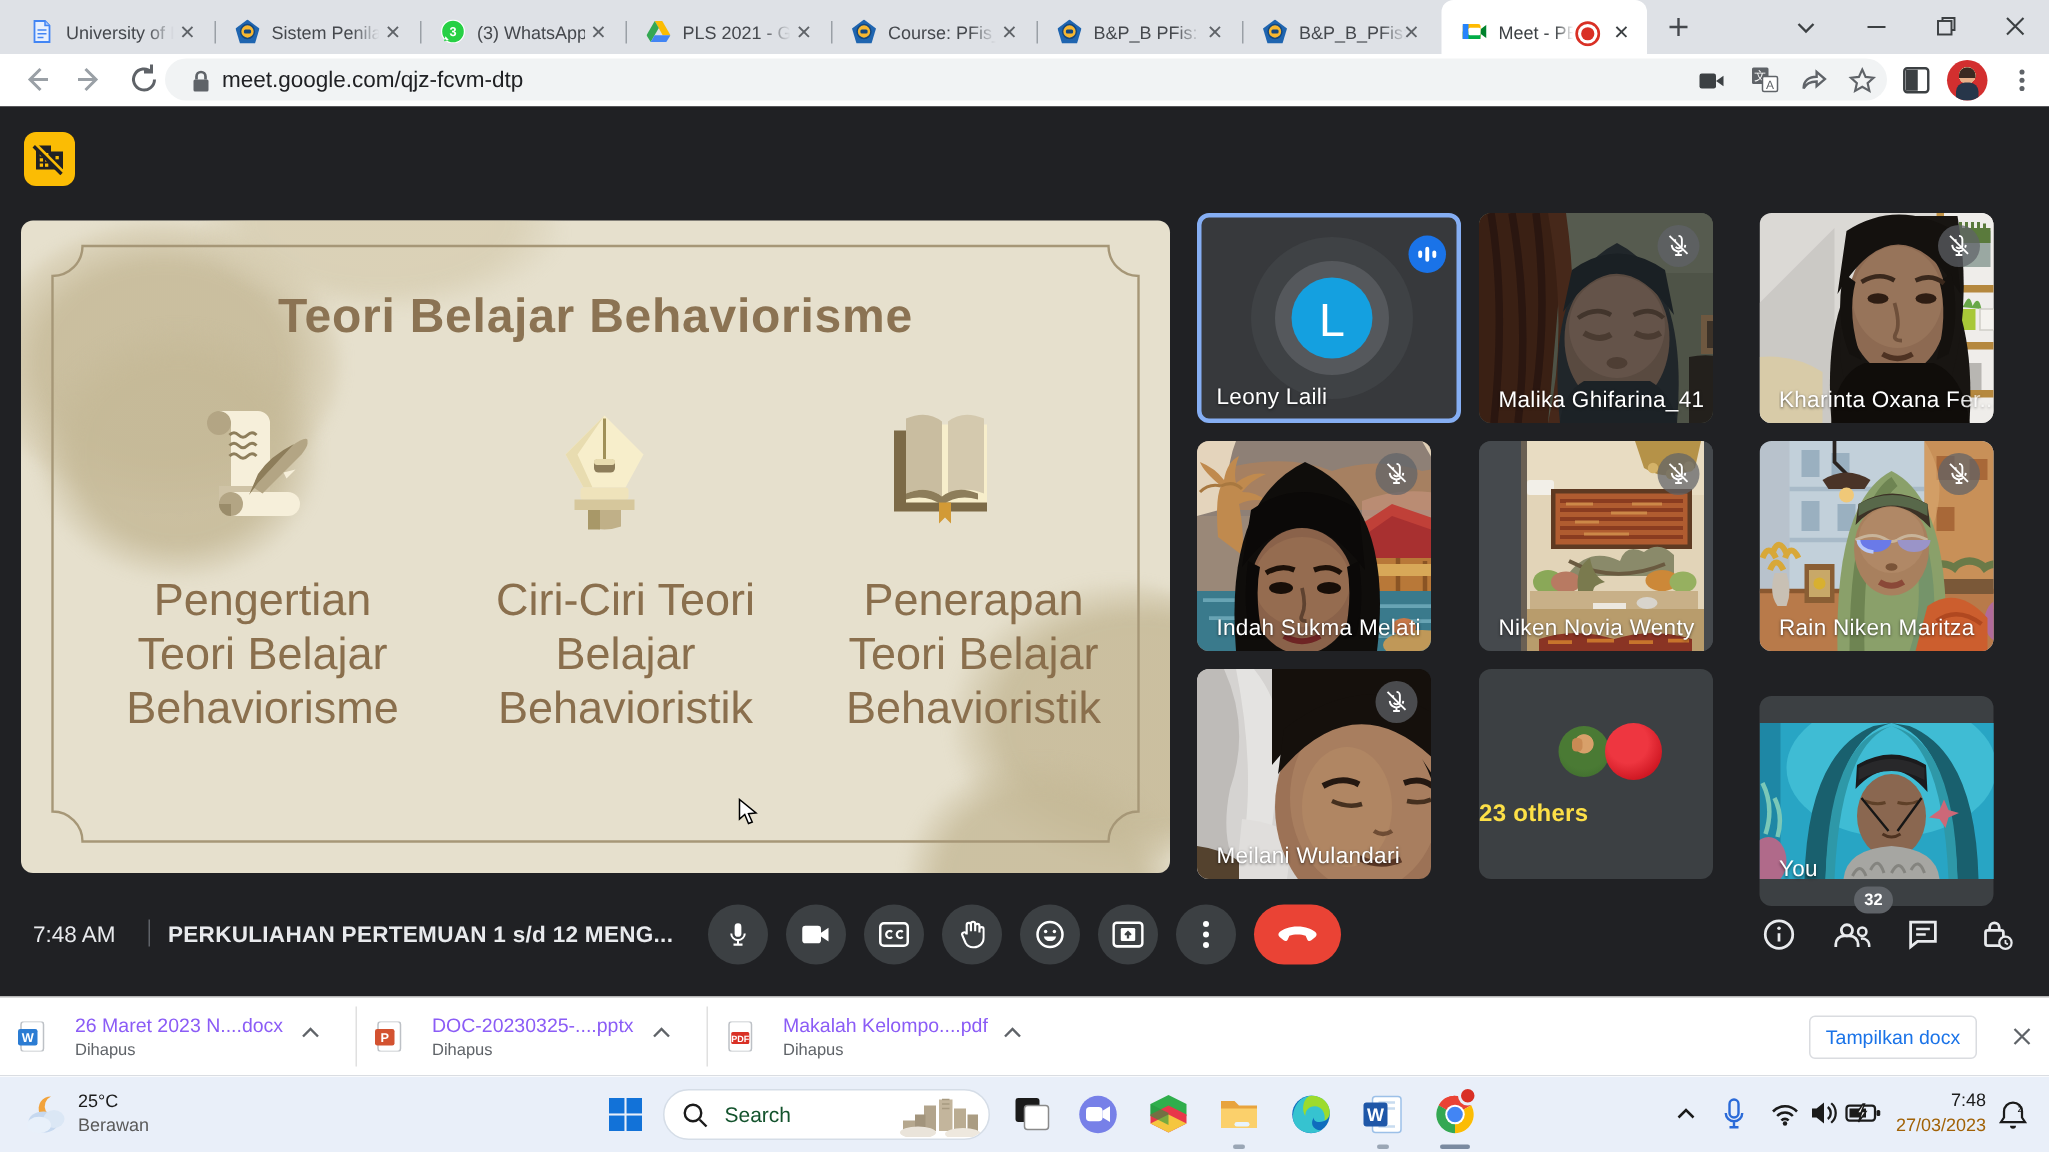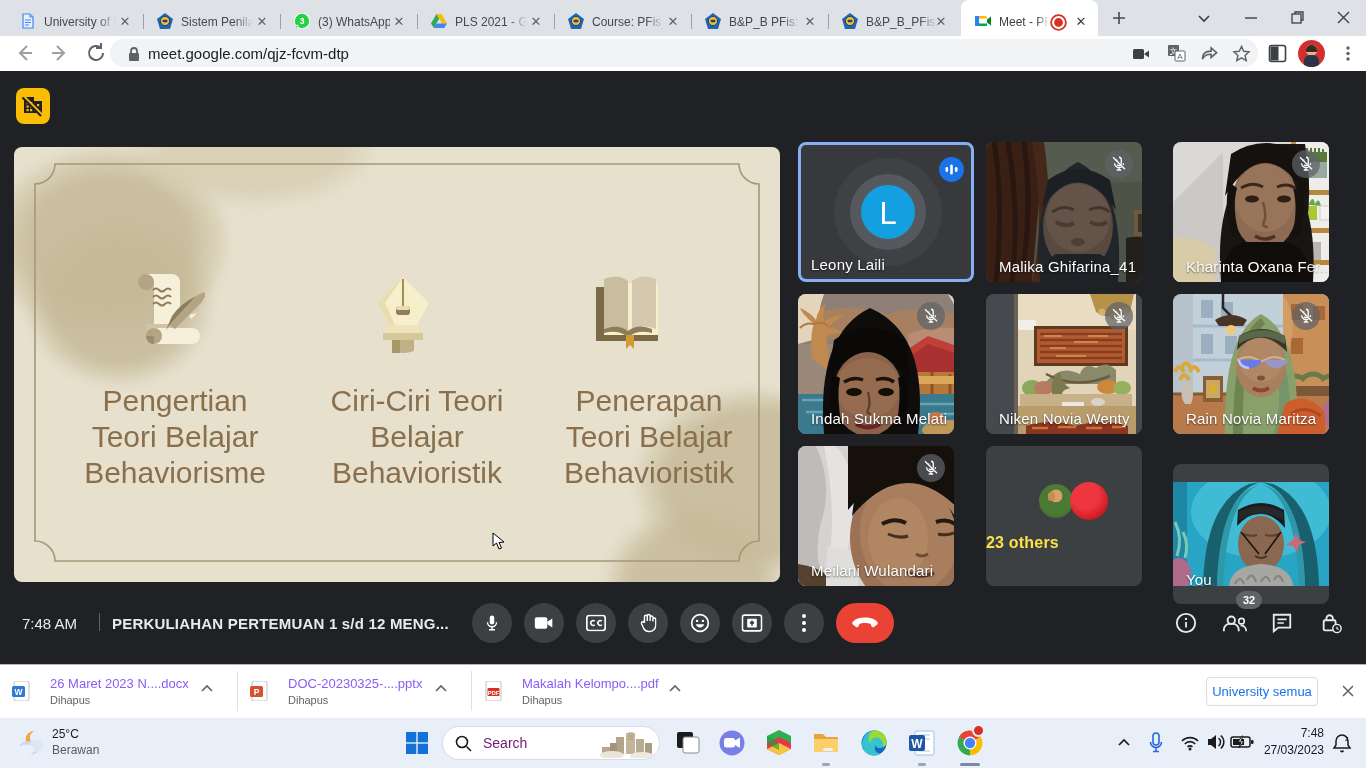--- a/index.html
+++ b/index.html
@@ -271,20 +271,21 @@
 
       <div class="blob" style="left:-25px;top:0px;width:240px;height:190px;background:radial-gradient(ellipse at 50% 50%, rgba(199,187,154,.9) 0 48%, rgba(206,194,162,.4) 66%, transparent 73%)"></div>
       <div class="blob" style="left:10px;top:70px;width:190px;height:170px;background:radial-gradient(ellipse at 50% 50%, rgba(197,185,151,.85) 0 50%, transparent 72%)"></div>
       <div class="blob" style="left:120px;top:-40px;width:240px;height:100px;background:radial-gradient(ellipse at 50% 40%, rgba(213,203,174,.7) 0 52%, transparent 74%)"></div>
       <div class="blob" style="left:620px;top:240px;width:210px;height:190px;background:radial-gradient(ellipse at 60% 50%, rgba(197,185,151,.85) 0 52%, transparent 73%)"></div>
       <div class="blob" style="left:590px;top:360px;width:180px;height:150px;background:radial-gradient(ellipse at 50% 55%, rgba(197,185,151,.8) 0 52%, transparent 74%)"></div>
 
       <svg style="position:absolute;left:0;top:0" width="766" height="435" viewBox="0 0 766 435">
         <path d="M 41 17 H 725 A 20 20 0 0 0 745 37 V 394 A 20 20 0 0 0 725 414 H 41 A 20 20 0 0 0 21 394 V 37 A 20 20 0 0 0 41 17 Z" fill="none" stroke="#a69777" stroke-width="1.6"></path>
       </svg>
+      <h1>Teori Belajar Behaviorisme</h1>
 
       <svg class="colicon" style="left:119px" viewBox="0 0 72 82">
         <circle cx="13" cy="9" r="8" fill="#b3a584"></circle>
         <path d="M13 1 h26 a8 8 0 0 1 8 8 v42 h-26 v-42 a8 8 0 0 0 -8 -8 Z" fill="#f6efda"></path>
         <path d="M13 51 h34 v10 h-34 Z" fill="#cfc3a6"></path>
         <path d="M21 55 h38 a8 8 0 0 1 0 16 h-38 Z" fill="#f6efda"></path>
         <circle cx="21" cy="63" r="8" fill="#b3a584"></circle>
         <path d="M13 63 a8 8 0 0 0 8 8 v-8 Z" fill="#9a8c6a"></path>
         <path d="M20 17 q3 -3 6 0 t6 0 t6 0 M20 24 q3 -3 6 0 t6 0 t6 0 M20 31 q3 -3 6 0 t6 0 t6 0" stroke="#8d7d5a" stroke-width="2" fill="none"></path>
         <path d="M36 52 L62 24 q8 -6 10 -4 q2 2 -4 10 L42 56 Z" fill="#b3a584"></path>
@@ -522,21 +523,21 @@
         <path d="M80 94 q8 5 16 0" stroke="#8a4838" stroke-width="4" fill="none"></path>
         <path d="M112 110 q20 -14 40 8 l0 22 l-48 0 Z" fill="#cc5e2e"></path>
         <path d="M118 120 q14 -10 30 2" stroke="#b04820" stroke-width="3" fill="none"></path>
       </svg>
       <div class="micoff">
           <svg width="18" height="18" viewBox="0 0 24 24">
             <path d="M12 3 a3 3 0 0 1 3 3 v5 a3 3 0 0 1 -5.5 1.7 M9 6 v2 M6 11 a6 6 0 0 0 9.5 4.6 M18 11 a6 6 0 0 1 -.6 2.4 M12 17 v3 M9 20 h6" stroke="#fff" stroke-width="1.7" fill="none"></path>
             <path d="M4 3 L20 19" stroke="#fff" stroke-width="1.7"></path>
           </svg>
         </div>
-      <div class="nm">Rain Novia Maritza</div>
+      <div class="nm">Rain Niken Maritza</div>
     </div>
 
     <div class="tile" style="left:798px;top:375px">
       <svg width="176" height="140" viewBox="0 0 176 140" preserveAspectRatio="none">
         <rect width="176" height="140" fill="#141110"></rect>
         <path d="M0 0 h70 v140 h-70 Z" fill="#d5d3d1"></path>
         <path d="M18 0 q18 40 4 80 q-8 40 10 60 l-32 0 L0 0 Z" fill="#bebbb8"></path>
         <path d="M38 0 q24 30 16 70 l-8 70 l-20 0 q16 -60 0 -140 Z" fill="#e6e4e2" opacity=".9"></path>
         <path d="M30 100 q20 2 34 10 l-4 30 l-34 0 Z" fill="#e0dedc"></path>
         <path d="M0 118 q16 2 28 10 l0 12 l-28 0 Z" fill="#54422e"></path>
@@ -706,21 +707,21 @@
           <rect x="2" y="0" width="15" height="20" rx="2" fill="#fff" stroke="#bdc1c6"></rect>
           <rect x="3.5" y="7" width="12" height="8" rx="1" fill="#d93025"></rect>
           <text x="9.5" y="13.5" font-size="6" font-weight="bold" fill="#fff" text-anchor="middle" font-family="Liberation Sans">PDF</text>
         </svg>
       <div class="fn">Makalah Kelompo....pdf</div>
       <div class="st">Dihapus</div>
       <svg class="chev" style="left:196px" width="14" height="14" viewBox="0 0 14 14">
           <path d="M2 9 L7 4 L12 9" stroke="#5f6368" stroke-width="1.6" fill="none"></path>
         </svg>
     </div>
-    <div class="abs" style="left:1206px;top:12px;width:112px;height:29px;border:1px solid #dadce0;border-radius:4px;color:#1a73e8;font-size:13px;text-align:center;line-height:27px">University semua</div>
+    <div class="abs" style="left:1206px;top:12px;width:112px;height:29px;border:1px solid #dadce0;border-radius:4px;color:#1a73e8;font-size:13px;text-align:center;line-height:27px">Tampilkan docx</div>
     <svg class="abs" style="left:1341px;top:19px" width="14" height="14" viewBox="0 0 14 14">
         <path d="M2 2 L12 12 M12 2 L2 12" stroke="#5f6368" stroke-width="1.5"></path>
       </svg>
   </div>
 
   <div class="abs" id="taskbar">
 
     <svg class="abs" style="left:16px;top:11px" width="30" height="28" viewBox="0 0 30 28">
       <path d="M18 2 a8 8 0 1 0 6 13 a7 7 0 0 1 -6 -13 Z" fill="#f2a33c"></path>
       <ellipse cx="13" cy="19" rx="10" ry="7" fill="#c6d8ef"></ellipse>
@@ -735,21 +736,21 @@
         <rect x="11.7" y="0" width="10.3" height="10.3" fill="#1272d8"></rect>
       <rect x="0" y="11.7" width="10.3" height="10.3" fill="#1272d8"></rect>
         <rect x="11.7" y="11.7" width="10.3" height="10.3" fill="#1272d8"></rect>
     </svg>
 
     <div class="abs" style="left:442px;top:8px;width:218px;height:34px;border-radius:17px;background:#fff;border:1px solid #d5dde7;overflow:hidden">
       <svg style="position:absolute;left:12px;top:8px" width="17" height="17" viewBox="0 0 17 17">
           <circle cx="7" cy="7" r="5.5" fill="none" stroke="#1b1b1b" stroke-width="1.6"></circle>
           <path d="M11.5 11.5 L16 16" stroke="#1b1b1b" stroke-width="1.6"></path>
         </svg>
-      <div style="position:absolute;left:40px;top:8px;font-size:14px;color:#701a75">Search</div>
+      <div style="position:absolute;left:40px;top:8px;font-size:14px;color:#14532d">Search</div>
       <svg style="position:absolute;left:155px;top:3px" width="58" height="28" viewBox="0 0 58 28">
         <rect x="18" y="7" width="8" height="17" fill="#b2a48c"></rect>
           <rect x="28" y="3" width="9" height="21" fill="#c3b59c"></rect>
         <rect x="12" y="13" width="7" height="11" fill="#a2947c"></rect>
           <rect x="38" y="9" width="8" height="15" fill="#baac92"></rect>
         <rect x="47" y="13" width="7" height="11" fill="#aa9c82"></rect>
           <rect x="4" y="17" width="8" height="7" fill="#b5a78e"></rect>
         <path d="M30 3 h5 M30 6 h5 M30 9 h5" stroke="#a89a80" stroke-width="1"></path>
         <ellipse cx="14" cy="25" rx="12" ry="4" fill="#eae4da"></ellipse>
           <ellipse cx="44" cy="26" rx="12" ry="4" fill="#eee8de"></ellipse>
@@ -824,20 +825,20 @@
         <path d="M2 6 h3 l5 -4 v14 l-5 -4 H2 Z" fill="#1b1b1b"></path>
         <path d="M12.5 5 a5 5 0 0 1 0 8 M14.8 2.5 a8.5 8.5 0 0 1 0 13" stroke="#1b1b1b" stroke-width="1.5" fill="none"></path>
       </svg>
     <svg class="abs" style="left:1230px;top:16px" width="24" height="16" viewBox="0 0 24 16">
         <rect x="1" y="3" width="19" height="10" rx="2" fill="none" stroke="#1b1b1b" stroke-width="1.5"></rect>
         <rect x="21" y="6" width="2.5" height="4" rx="1" fill="#1b1b1b"></rect>
         <rect x="3" y="5" width="11" height="6" fill="#1b1b1b"></rect>
         <path d="M12 2 L8 8 h3 l-2 6 l5 -7 h-3 l2 -5 Z" fill="#fff" stroke="#1b1b1b" stroke-width="1"></path>
       </svg>
     <div class="abs" style="left:1262px;top:8px;width:62px;text-align:right;font-size:12px;color:#1b1b1b">7:48</div>
-    <div class="abs" style="left:1254px;top:25px;width:70px;text-align:right;font-size:12px;color:#0f172a">27/03/2023</div>
+    <div class="abs" style="left:1254px;top:25px;width:70px;text-align:right;font-size:12px;color:#a16207">27/03/2023</div>
     <svg class="abs" style="left:1332px;top:15px" width="20" height="20" viewBox="0 0 20 20">
         <path d="M10 2 a6 6 0 0 1 6 6 v4 l2 3 H2 l2 -3 V8 a6 6 0 0 1 6 -6 Z" fill="none" stroke="#1b1b1b" stroke-width="1.5"></path>
         <path d="M8 17.5 a2 2 0 0 0 4 0" fill="#1b1b1b"></path>
         <text x="13" y="8" font-size="7" fill="#1b1b1b" font-family="Liberation Sans">z</text>
       </svg>
   </div>
 </div>
 
 </body></html>

